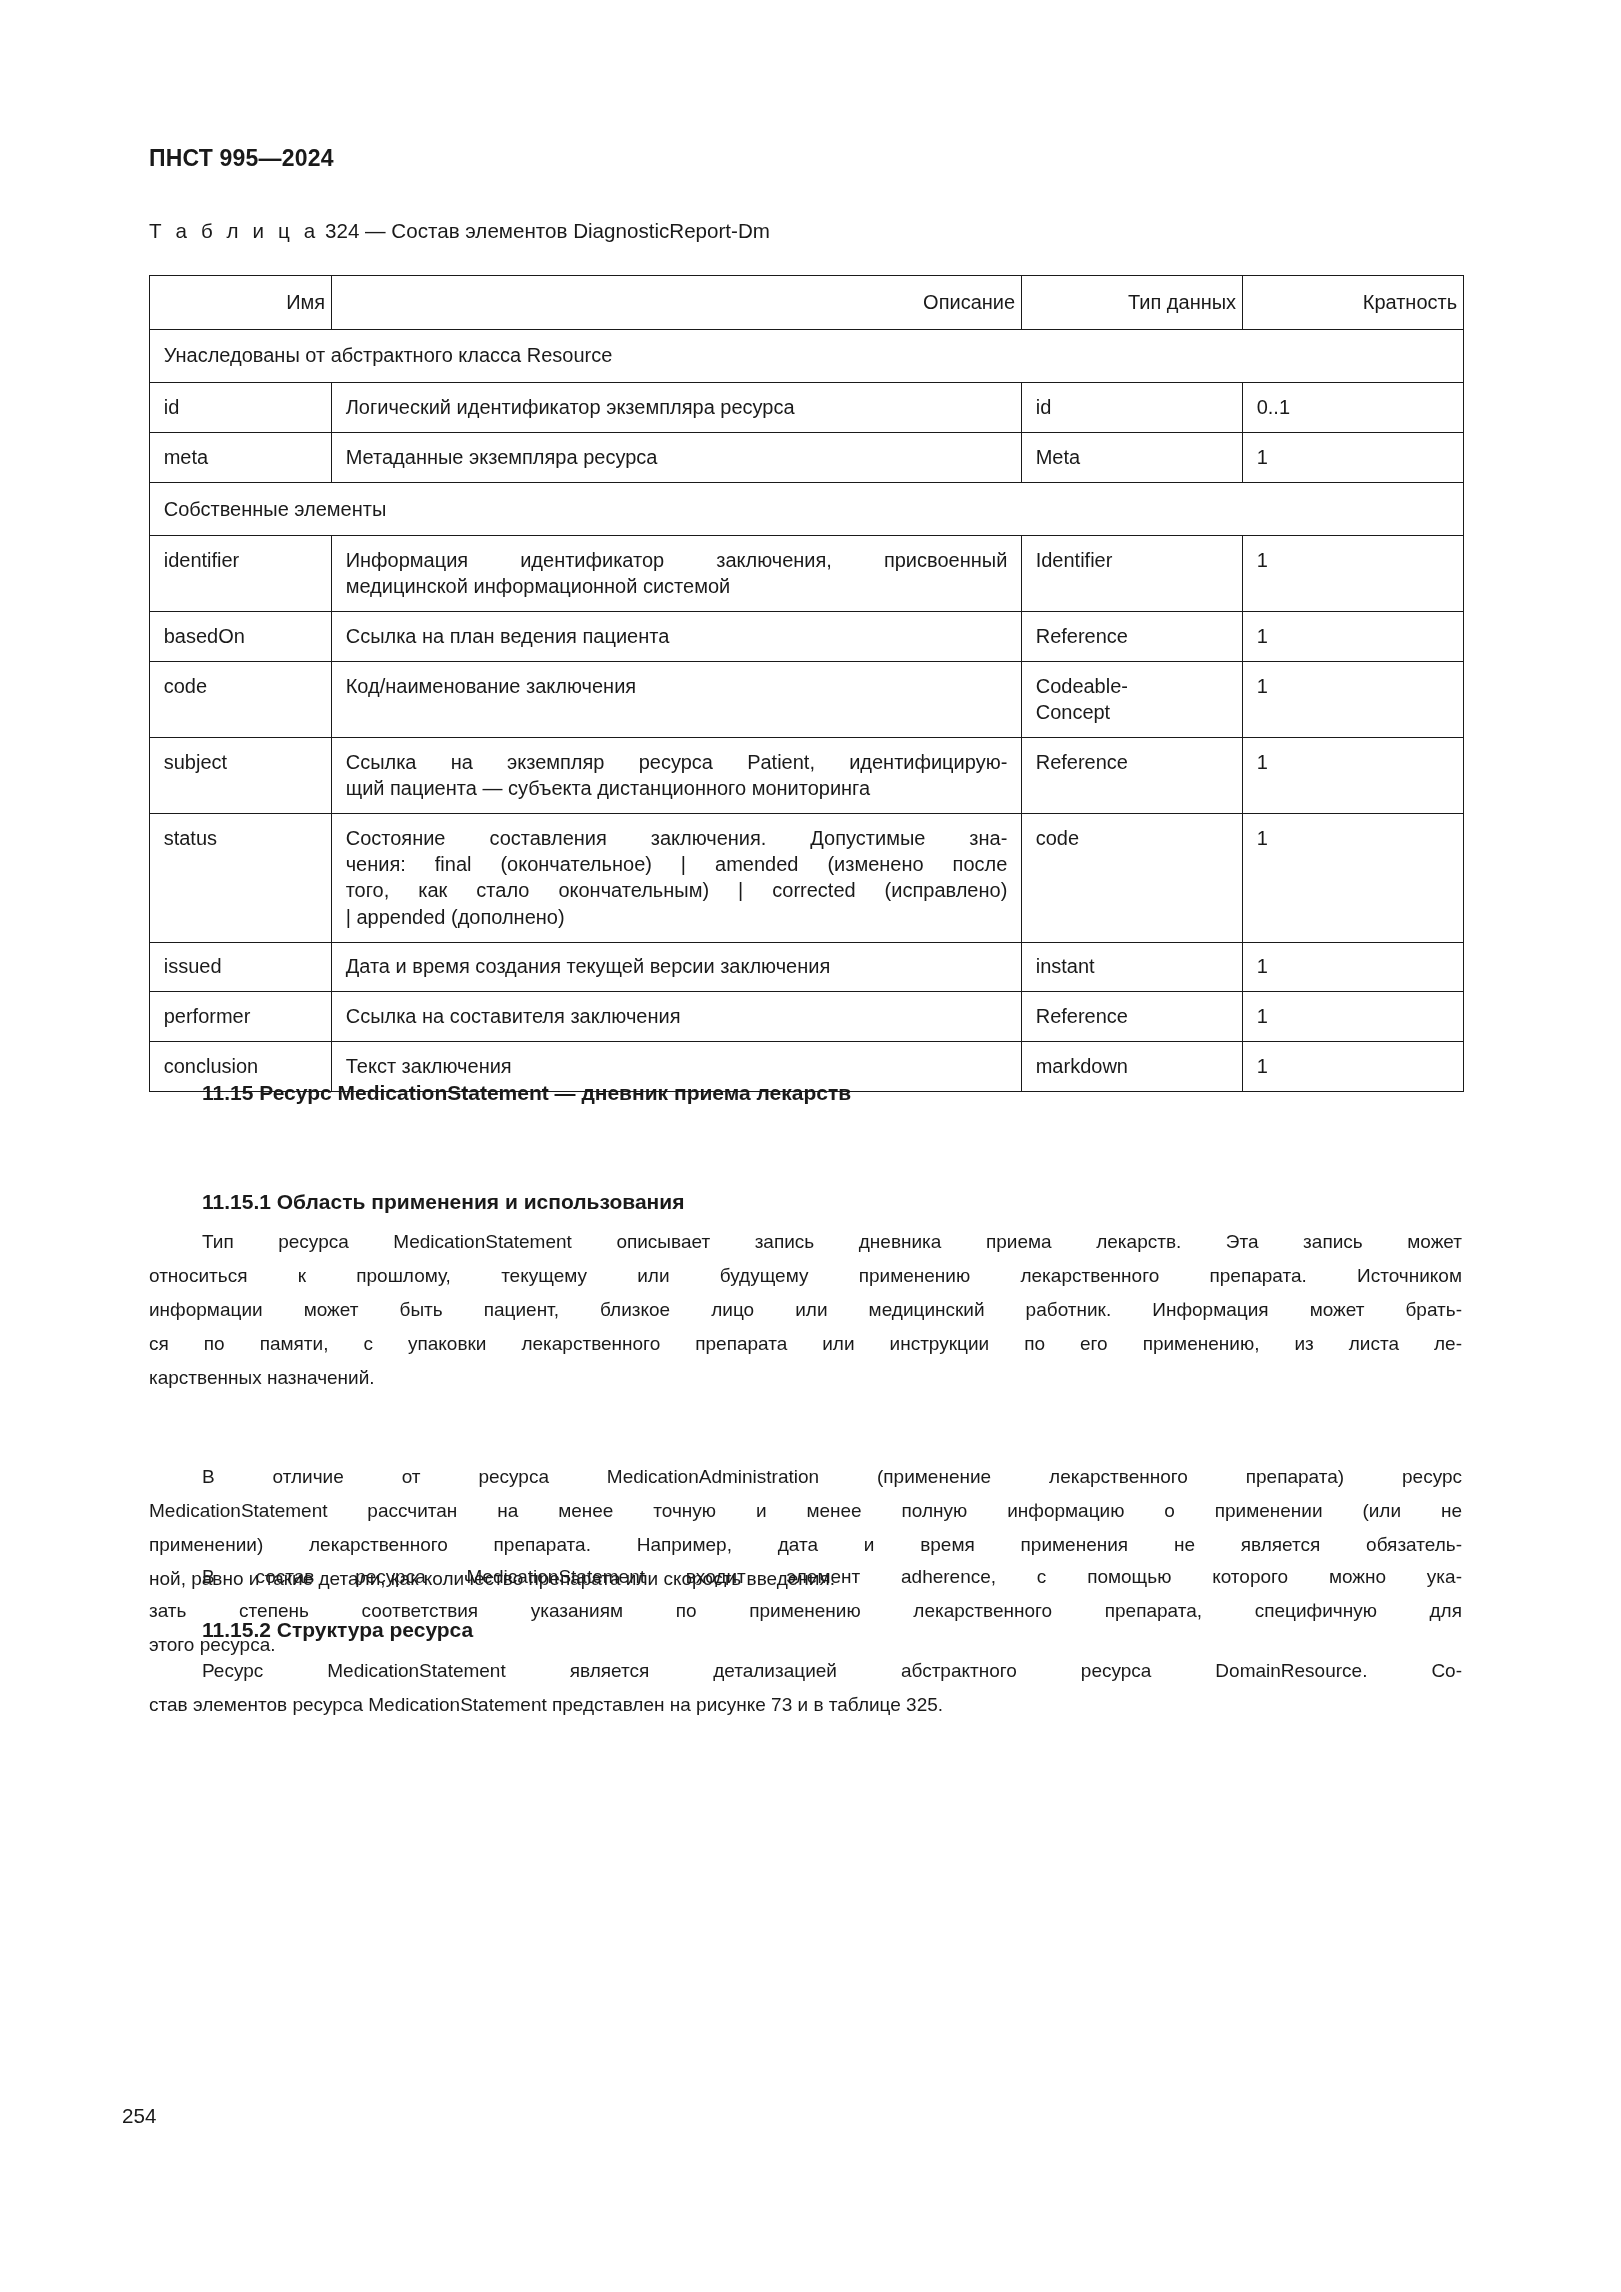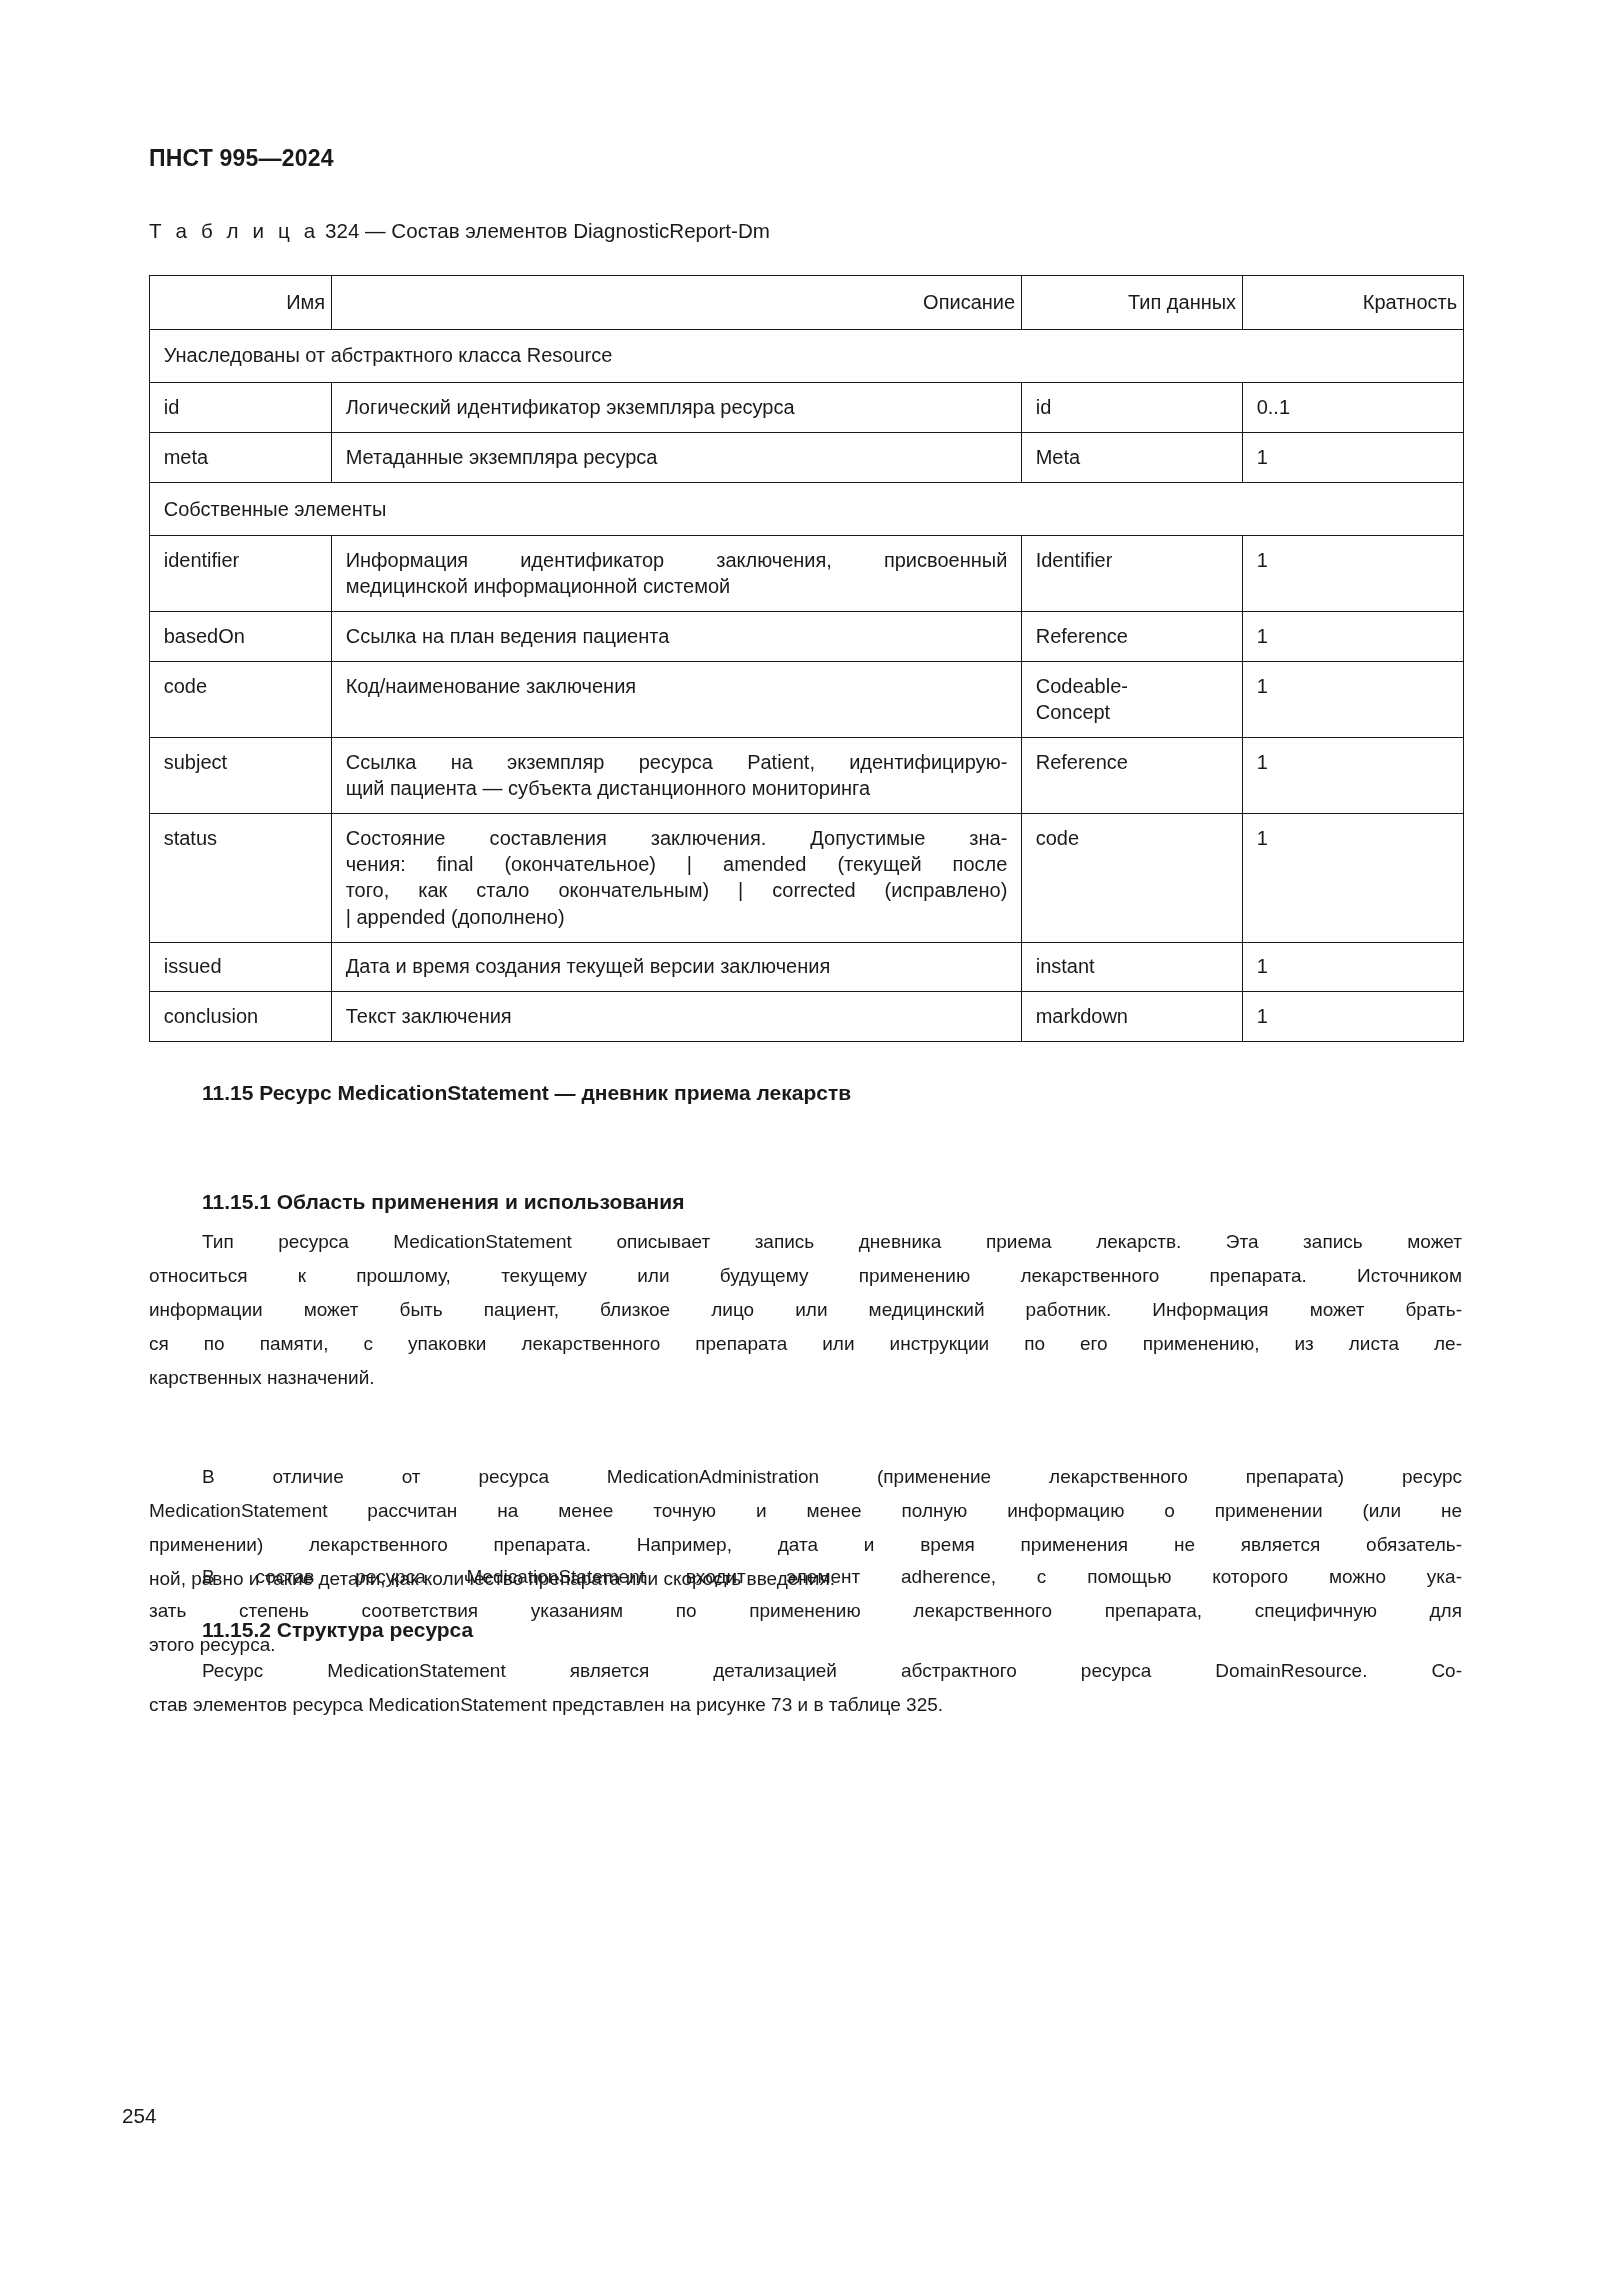--- a/index.html
+++ b/index.html
@@ -287,21 +287,21 @@
           </td>
       </tr>
 
       <tr>
         <td>
             <div class="cell">status</div>
           </td>
         <td>
           <div class="cell desc">
             <span class="ln j">Состояние составления заключения. Допустимые зна-</span>
-            <span class="ln j">чения: final (окончательное) | amended (текущей после</span>
+            <span class="ln j">чения: final (окончательное) | amended (изменено после</span>
             <span class="ln j">того, как стало окончательным) | corrected (исправлено)</span>
             <span class="ln">| appended (дополнено)</span>
           </div>
         </td>
         <td>
             <div class="cell">code</div>
           </td>
         <td>
             <div class="cell">1</div>
           </td>
@@ -315,20 +315,34 @@
             <div class="cell desc">Дата и время создания текущей версии заключения</div>
           </td>
         <td>
             <div class="cell">instant</div>
           </td>
         <td>
             <div class="cell">1</div>
           </td>
       </tr>
 
+      <tr>
+        <td>
+            <div class="cell">performer</div>
+          </td>
+        <td>
+            <div class="cell desc">Ссылка на составителя заключения</div>
+          </td>
+        <td>
+            <div class="cell">Reference</div>
+          </td>
+        <td>
+            <div class="cell">1</div>
+          </td>
+      </tr>
 
       <tr>
         <td>
             <div class="cell">conclusion</div>
           </td>
         <td>
             <div class="cell desc">Текст заключения</div>
           </td>
         <td>
             <div class="cell">markdown</div>

